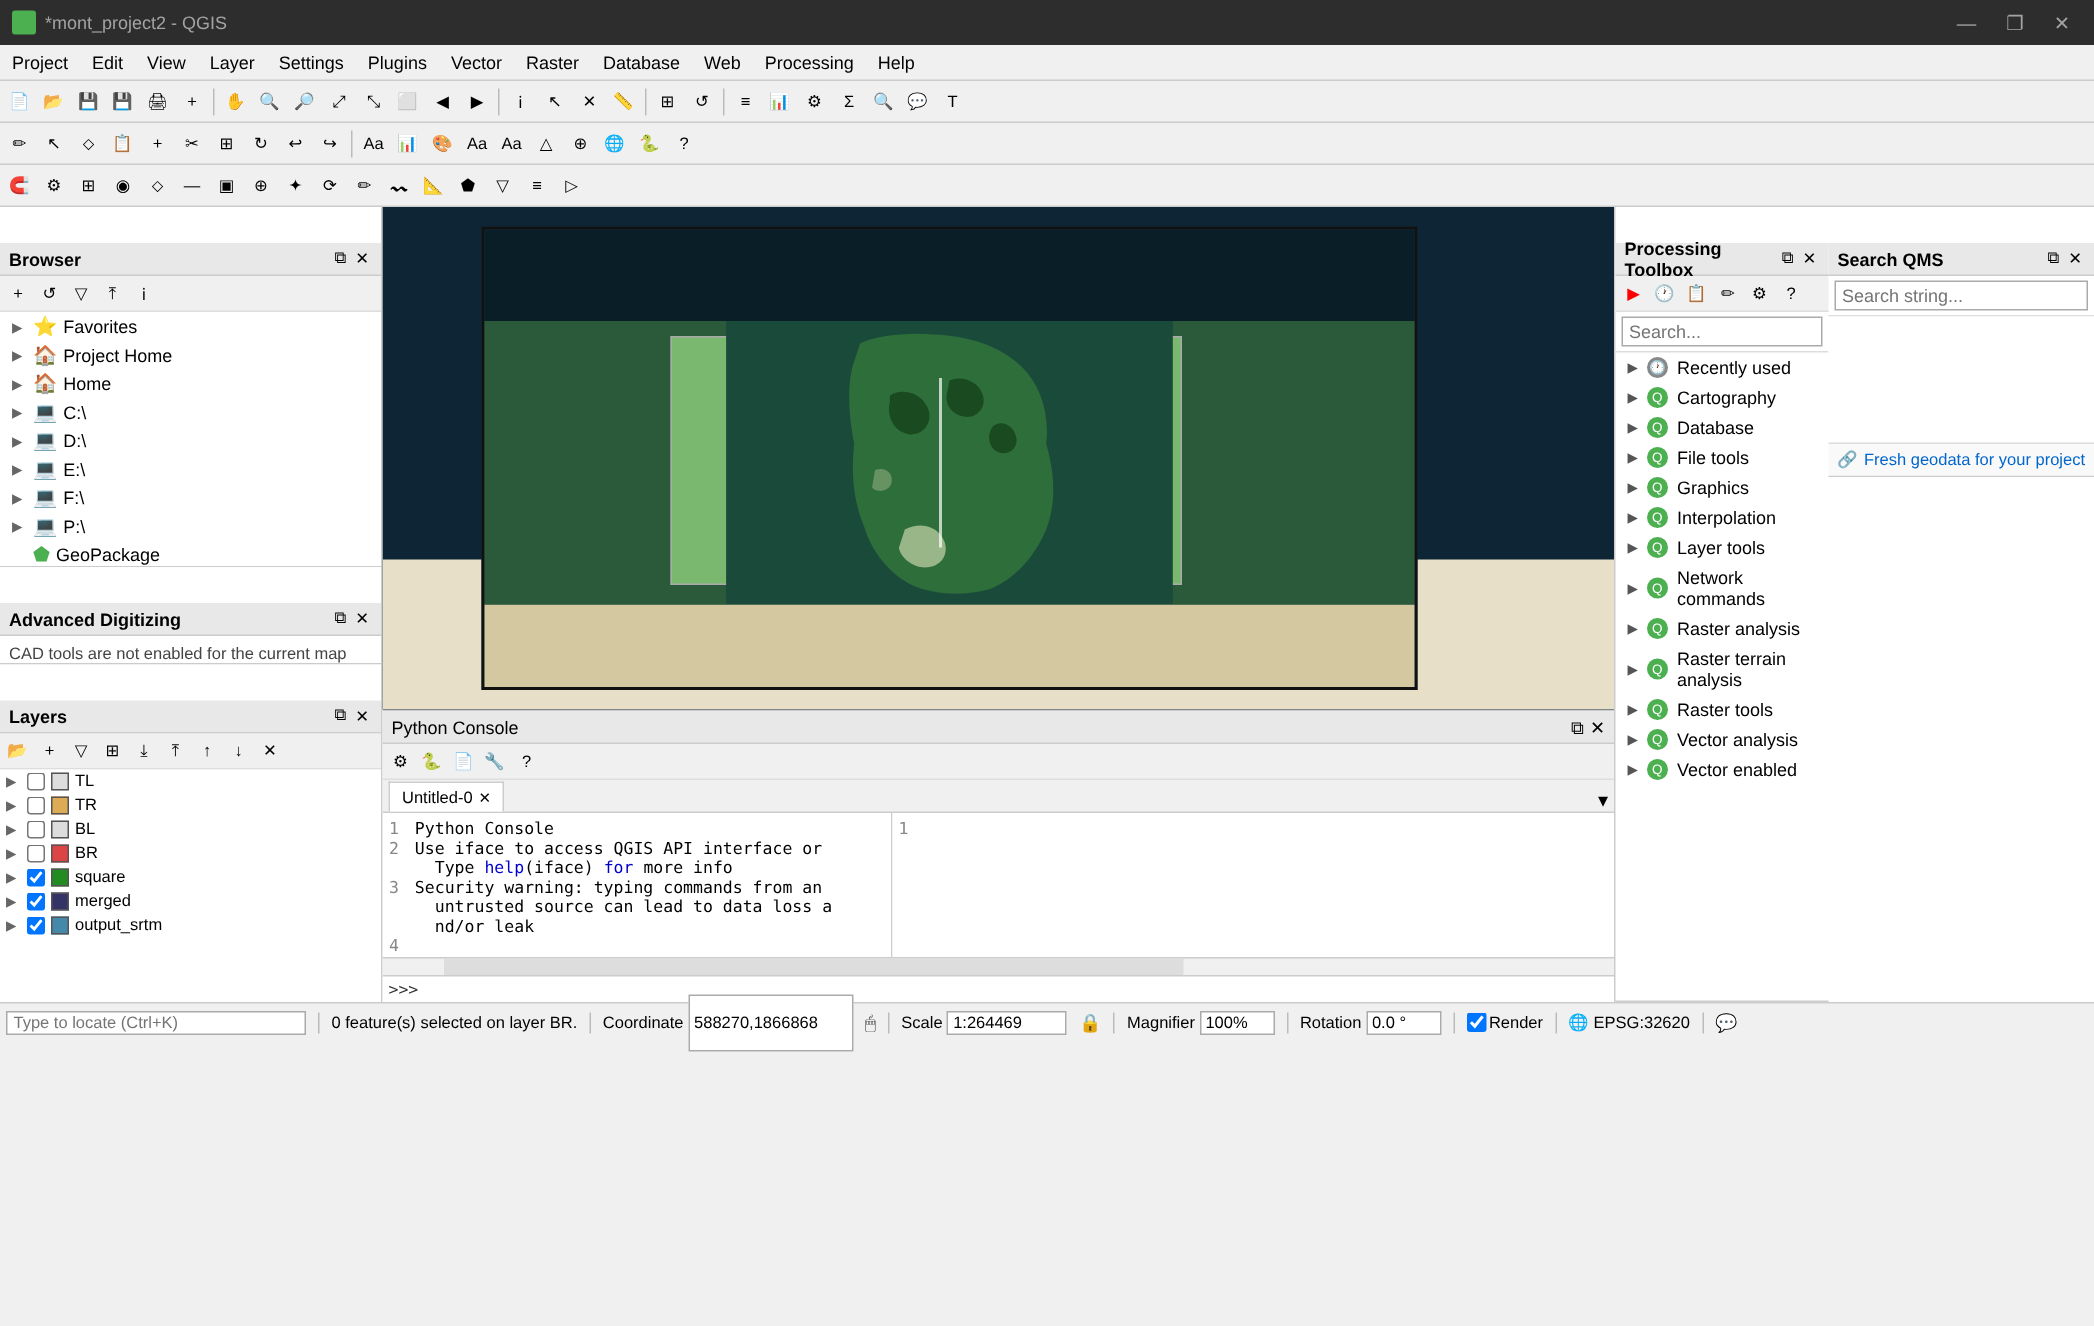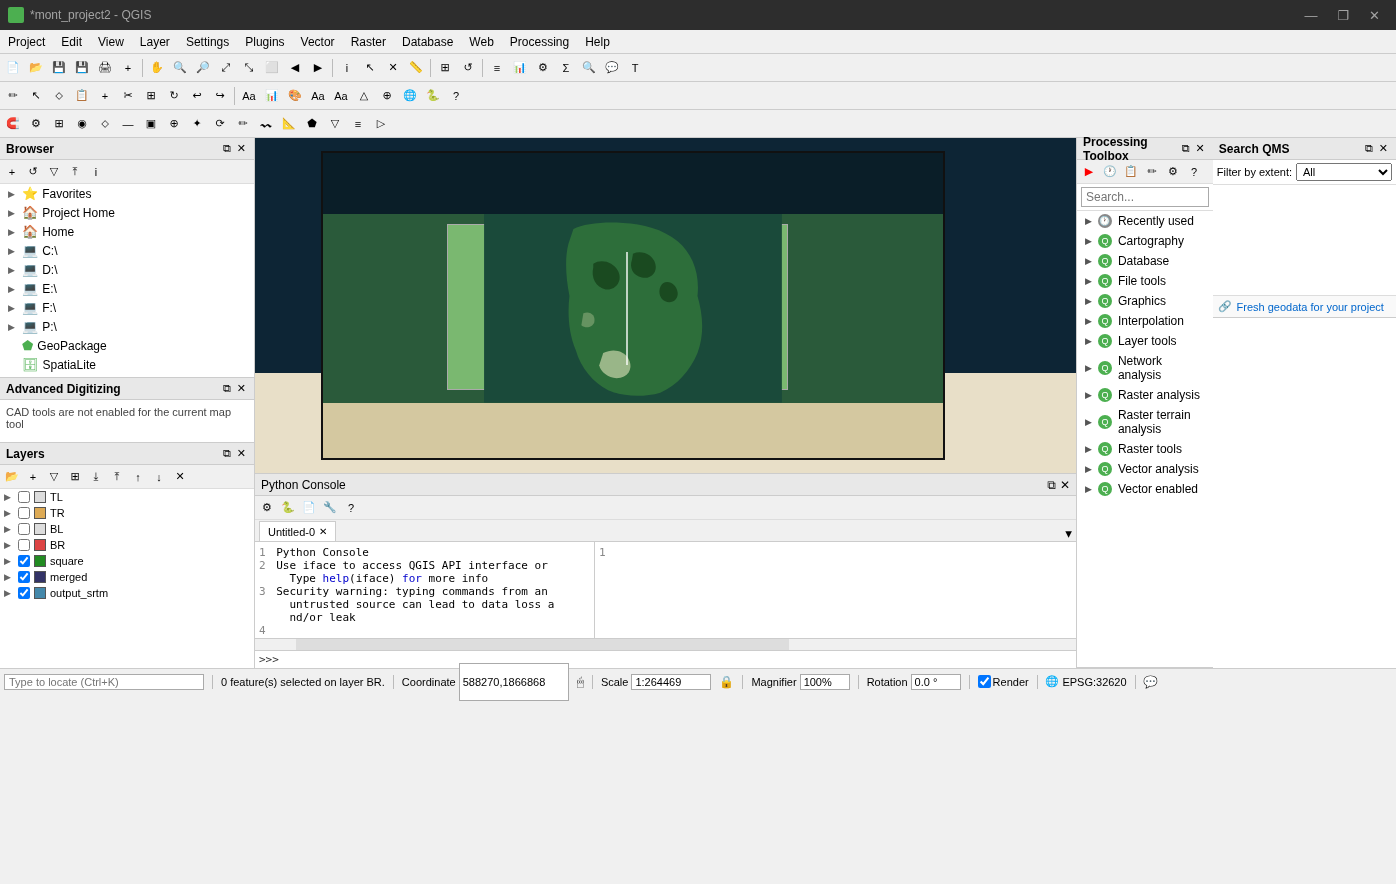--- a/index.html
+++ b/index.html
@@ -80,20 +80,21 @@
       min-height: 0;
     }
     .panel-header {
       background: #e8e8e8;
       border-bottom: 1px solid #ccc;
       padding: 2px 6px;
       display: flex;
       align-items: center;
       justify-content: space-between;
       height: 22px;
+      margin-top: 24px;
     }
     .panel-header-title { font-weight: bold; font-size: 12px; }
     .panel-header-icons { display: flex; gap: 2px; }
     .panel-header-icons span { cursor: pointer; font-size: 11px; padding: 1px 2px; }
 
     .panel-toolbar {
       background: #f0f0f0;
       border-bottom: 1px solid #ddd;
       height: 24px;
       display: flex;
@@ -791,21 +792,21 @@
           <span>Interpolation</span>
         </div>
         <div class="toolbox-item">
           <span class="toolbox-arrow">▶</span>
           <span class="toolbox-icon">Q</span>
           <span>Layer tools</span>
         </div>
         <div class="toolbox-item">
           <span class="toolbox-arrow">▶</span>
           <span class="toolbox-icon">Q</span>
-          <span>Network analysis</span>
+          <span>Network commands</span>
         </div>
         <div class="toolbox-item">
           <span class="toolbox-arrow">▶</span>
           <span class="toolbox-icon">Q</span>
           <span>Raster analysis</span>
         </div>
         <div class="toolbox-item">
           <span class="toolbox-arrow">▶</span>
           <span class="toolbox-icon">Q</span>
           <span>Raster terrain analysis</span>
@@ -829,26 +830,22 @@
     </div>
 
     <div id="search-qms">
       <div class="panel-header">
         <span class="panel-header-title">Search QMS</span>
         <div class="panel-header-icons">
           <span>⧉</span>
           <span>✕</span>
         </div>
       </div>
-      <div class="qms-filter">
-        <span>Filter by extent:</span>
-        <select>
-          <option>All</option>
-          <option>Current extent</option>
-        </select>
+      <div class="qms-search">
+        <input type="text" style="flex: 1 1 0%; padding: 2px 4px; border: 1px solid rgb(170, 170, 170); font-size: 12px;" placeholder="Search string...">
       </div>
       <div class="qms-body" style="flex:1;"></div>
       <div style="padding:4px 6px; font-size:11px; border-top:1px solid #ddd; display:flex; align-items:center; gap:4px; background:#f9f9f9;">
         <span style="color:#f0a000;">🔗</span>
         <a href="#" style="color:#0066cc; text-decoration:none; font-size:11px;">Fresh geodata for your project</a>
       </div>
     </div>
 
   </div>
 

